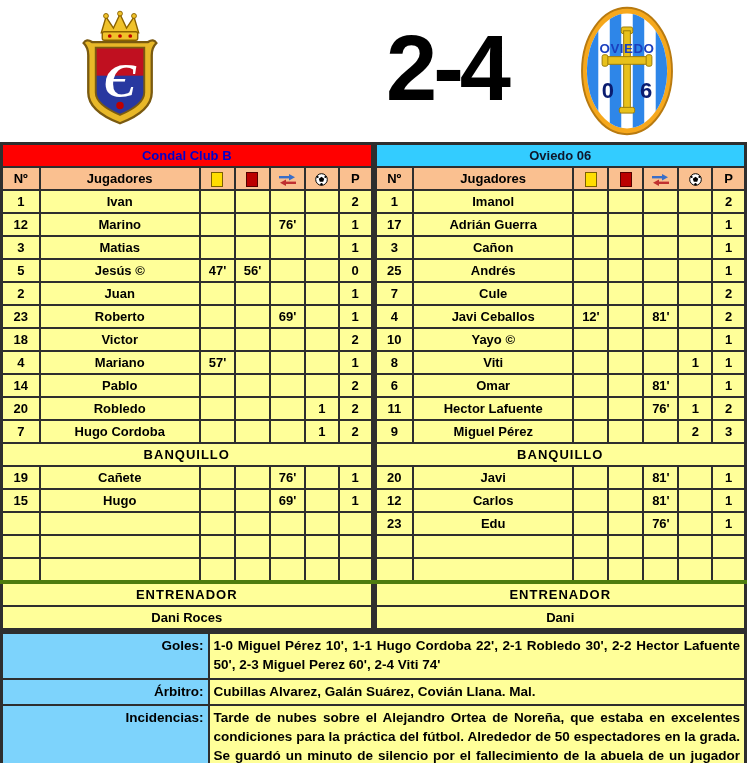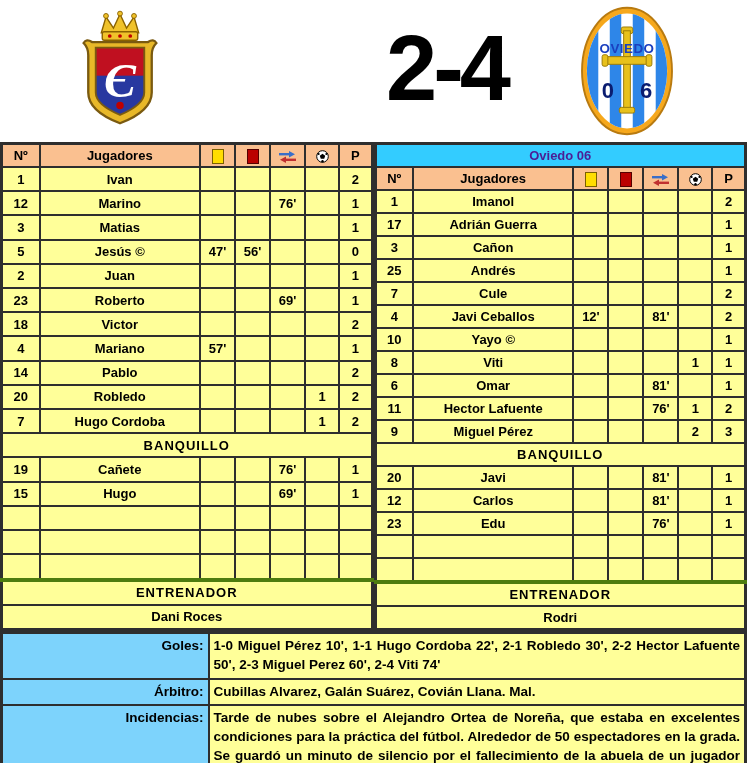--- a/index.html
+++ b/index.html
@@ -107,221 +107,22 @@
     <colgroup>
         <col style="width:38px">
         <col>
         <col style="width:35px">
         <col style="width:35px">
         <col style="width:35px">
         <col style="width:34px">
         <col style="width:33px">
       </colgroup>
     <thead>
-      <tr class="col-head">
-        <th>Nº</th>
-        <th>Jugadores</th>
-        <th><span class="card card-yellow"></span></th>
-        <th><span class="card card-red"></span></th>
-        <th>
-          <svg width="17" height="12" viewBox="0 0 17 12">
-              <rect x="0" y="2" width="11" height="2.4" fill="#3A6EC8"></rect>
-              <polygon points="10,0 16,3.2 10,6.4" fill="#3A6EC8"></polygon>
-              <rect x="6" y="7.6" width="11" height="2.4" fill="#C03030"></rect>
-              <polygon points="7,5.6 1,8.8 7,12" fill="#C03030"></polygon>
-            </svg>
-        </th>
-        <th>
-          <svg width="13" height="13" viewBox="0 0 13 13">
-              <circle cx="6.5" cy="6.5" r="5.8" fill="#FFFFFF" stroke="#000" stroke-width="1"></circle>
-              <polygon points="6.5,3.8 9.2,5.7 8.2,8.8 4.8,8.8 3.8,5.7" fill="#000"></polygon>
-              <circle cx="2.6" cy="4" r="1.1" fill="#000"></circle>
-              <circle cx="10.4" cy="4" r="1.1" fill="#000"></circle>
-              <circle cx="6.5" cy="11.2" r="1.2" fill="#000"></circle>
-            </svg>
-        </th>
-        <th>P</th>
-      </tr>
-    </thead>
-    <tbody>
-        <tr>
-          <td>1</td>
-          <td>Ivan</td>
-          <td></td>
-          <td></td>
-          <td></td>
-          <td></td>
-          <td>2</td>
-        </tr>
-        <tr>
-          <td>12</td>
-          <td>Marino</td>
-          <td></td>
-          <td></td>
-          <td>76'</td>
-          <td></td>
-          <td>1</td>
-        </tr>
-        <tr>
-          <td>3</td>
-          <td>Matias</td>
-          <td></td>
-          <td></td>
-          <td></td>
-          <td></td>
-          <td>1</td>
-        </tr>
-        <tr>
-          <td>5</td>
-          <td>Jesús ©</td>
-          <td>47'</td>
-          <td>56'</td>
-          <td></td>
-          <td></td>
-          <td>0</td>
-        </tr>
-        <tr>
-          <td>2</td>
-          <td>Juan</td>
-          <td></td>
-          <td></td>
-          <td></td>
-          <td></td>
-          <td>1</td>
-        </tr>
-        <tr>
-          <td>23</td>
-          <td>Roberto</td>
-          <td></td>
-          <td></td>
-          <td>69'</td>
-          <td></td>
-          <td>1</td>
-        </tr>
-        <tr>
-          <td>18</td>
-          <td>Victor</td>
-          <td></td>
-          <td></td>
-          <td></td>
-          <td></td>
-          <td>2</td>
-        </tr>
-        <tr>
-          <td>4</td>
-          <td>Mariano</td>
-          <td>57'</td>
-          <td></td>
-          <td></td>
-          <td></td>
-          <td>1</td>
-        </tr>
-        <tr>
-          <td>14</td>
-          <td>Pablo</td>
-          <td></td>
-          <td></td>
-          <td></td>
-          <td></td>
-          <td>2</td>
-        </tr>
-        <tr>
-          <td>20</td>
-          <td>Robledo</td>
-          <td></td>
-          <td></td>
-          <td></td>
-          <td>1</td>
-          <td>2</td>
-        </tr>
-        <tr>
-          <td>7</td>
-          <td>Hugo Cordoba</td>
-          <td></td>
-          <td></td>
-          <td></td>
-          <td>1</td>
-          <td>2</td>
-        </tr>
-      </tbody>
-    <tbody>
       <tr>
-          <td colspan="7" class="section-head">BANQUILLO</td>
-        </tr>
-    </tbody>
-    <tbody>
-        <tr>
-          <td>19</td>
-          <td>Cañete</td>
-          <td></td>
-          <td></td>
-          <td>76'</td>
-          <td></td>
-          <td>1</td>
-        </tr>
-        <tr>
-          <td>15</td>
-          <td>Hugo</td>
-          <td></td>
-          <td></td>
-          <td>69'</td>
-          <td></td>
-          <td>1</td>
-        </tr>
-        <tr>
-          <td></td>
-          <td></td>
-          <td></td>
-          <td></td>
-          <td></td>
-          <td></td>
-          <td></td>
-        </tr>
-        <tr>
-          <td></td>
-          <td></td>
-          <td></td>
-          <td></td>
-          <td></td>
-          <td></td>
-          <td></td>
-        </tr>
-        <tr>
-          <td></td>
-          <td></td>
-          <td></td>
-          <td></td>
-          <td></td>
-          <td></td>
-          <td></td>
-        </tr>
-      </tbody>
-    <tbody>
-      <tr class="coach-head">
-          <td colspan="7" class="section-head">ENTRENADOR</td>
-        </tr>
-      <tr>
-          <td colspan="7" class="coach-name">Dani Roces</td>
-        </tr>
-    </tbody>
-  </table>
-
-  <table class="team">
-    <colgroup>
-        <col style="width:38px">
-        <col>
-        <col style="width:35px">
-        <col style="width:35px">
-        <col style="width:35px">
-        <col style="width:34px">
-        <col style="width:33px">
-      </colgroup>
-    <thead>
-      <tr>
-        <th colspan="7" class="team-bar" id="away-bar" style="background: rgb(51, 204, 255); color: #4c1d95;">Oviedo 06</th>
+        <th colspan="7" class="team-bar" id="home-bar" style="background: rgb(255, 0, 0); color: rgb(0, 0, 204);">Condal Club B</th>
       </tr>
       <tr class="col-head">
         <th>Nº</th>
         <th>Jugadores</th>
         <th><span class="card card-yellow"></span></th>
         <th><span class="card card-red"></span></th>
         <th>
           <svg width="17" height="12" viewBox="0 0 17 12">
               <rect x="0" y="2" width="11" height="2.4" fill="#3A6EC8"></rect>
               <polygon points="10,0 16,3.2 10,6.4" fill="#3A6EC8"></polygon>
@@ -337,20 +138,222 @@
               <circle cx="10.4" cy="4" r="1.1" fill="#000"></circle>
               <circle cx="6.5" cy="11.2" r="1.2" fill="#000"></circle>
             </svg>
         </th>
         <th>P</th>
       </tr>
     </thead>
     <tbody>
         <tr>
           <td>1</td>
+          <td>Ivan</td>
+          <td></td>
+          <td></td>
+          <td></td>
+          <td></td>
+          <td>2</td>
+        </tr>
+        <tr>
+          <td>12</td>
+          <td>Marino</td>
+          <td></td>
+          <td></td>
+          <td>76'</td>
+          <td></td>
+          <td>1</td>
+        </tr>
+        <tr>
+          <td>3</td>
+          <td>Matias</td>
+          <td></td>
+          <td></td>
+          <td></td>
+          <td></td>
+          <td>1</td>
+        </tr>
+        <tr>
+          <td>5</td>
+          <td>Jesús ©</td>
+          <td>47'</td>
+          <td>56'</td>
+          <td></td>
+          <td></td>
+          <td>0</td>
+        </tr>
+        <tr>
+          <td>2</td>
+          <td>Juan</td>
+          <td></td>
+          <td></td>
+          <td></td>
+          <td></td>
+          <td>1</td>
+        </tr>
+        <tr>
+          <td>23</td>
+          <td>Roberto</td>
+          <td></td>
+          <td></td>
+          <td>69'</td>
+          <td></td>
+          <td>1</td>
+        </tr>
+        <tr>
+          <td>18</td>
+          <td>Victor</td>
+          <td></td>
+          <td></td>
+          <td></td>
+          <td></td>
+          <td>2</td>
+        </tr>
+        <tr>
+          <td>4</td>
+          <td>Mariano</td>
+          <td>57'</td>
+          <td></td>
+          <td></td>
+          <td></td>
+          <td>1</td>
+        </tr>
+        <tr>
+          <td>14</td>
+          <td>Pablo</td>
+          <td></td>
+          <td></td>
+          <td></td>
+          <td></td>
+          <td>2</td>
+        </tr>
+        <tr>
+          <td>20</td>
+          <td>Robledo</td>
+          <td></td>
+          <td></td>
+          <td></td>
+          <td>1</td>
+          <td>2</td>
+        </tr>
+        <tr>
+          <td>7</td>
+          <td>Hugo Cordoba</td>
+          <td></td>
+          <td></td>
+          <td></td>
+          <td>1</td>
+          <td>2</td>
+        </tr>
+      </tbody>
+    <tbody>
+      <tr>
+          <td colspan="7" class="section-head">BANQUILLO</td>
+        </tr>
+    </tbody>
+    <tbody>
+        <tr>
+          <td>19</td>
+          <td>Cañete</td>
+          <td></td>
+          <td></td>
+          <td>76'</td>
+          <td></td>
+          <td>1</td>
+        </tr>
+        <tr>
+          <td>15</td>
+          <td>Hugo</td>
+          <td></td>
+          <td></td>
+          <td>69'</td>
+          <td></td>
+          <td>1</td>
+        </tr>
+        <tr>
+          <td></td>
+          <td></td>
+          <td></td>
+          <td></td>
+          <td></td>
+          <td></td>
+          <td></td>
+        </tr>
+        <tr>
+          <td></td>
+          <td></td>
+          <td></td>
+          <td></td>
+          <td></td>
+          <td></td>
+          <td></td>
+        </tr>
+        <tr>
+          <td></td>
+          <td></td>
+          <td></td>
+          <td></td>
+          <td></td>
+          <td></td>
+          <td></td>
+        </tr>
+      </tbody>
+    <tbody>
+      <tr class="coach-head">
+          <td colspan="7" class="section-head">ENTRENADOR</td>
+        </tr>
+      <tr>
+          <td colspan="7" class="coach-name">Dani Roces</td>
+        </tr>
+    </tbody>
+  </table>
+
+  <table class="team">
+    <colgroup>
+        <col style="width:38px">
+        <col>
+        <col style="width:35px">
+        <col style="width:35px">
+        <col style="width:35px">
+        <col style="width:34px">
+        <col style="width:33px">
+      </colgroup>
+    <thead>
+      <tr>
+        <th colspan="7" class="team-bar" id="away-bar" style="background: rgb(51, 204, 255); color: #0f172a;">Oviedo 06</th>
+      </tr>
+      <tr class="col-head">
+        <th>Nº</th>
+        <th>Jugadores</th>
+        <th><span class="card card-yellow"></span></th>
+        <th><span class="card card-red"></span></th>
+        <th>
+          <svg width="17" height="12" viewBox="0 0 17 12">
+              <rect x="0" y="2" width="11" height="2.4" fill="#3A6EC8"></rect>
+              <polygon points="10,0 16,3.2 10,6.4" fill="#3A6EC8"></polygon>
+              <rect x="6" y="7.6" width="11" height="2.4" fill="#C03030"></rect>
+              <polygon points="7,5.6 1,8.8 7,12" fill="#C03030"></polygon>
+            </svg>
+        </th>
+        <th>
+          <svg width="13" height="13" viewBox="0 0 13 13">
+              <circle cx="6.5" cy="6.5" r="5.8" fill="#FFFFFF" stroke="#000" stroke-width="1"></circle>
+              <polygon points="6.5,3.8 9.2,5.7 8.2,8.8 4.8,8.8 3.8,5.7" fill="#000"></polygon>
+              <circle cx="2.6" cy="4" r="1.1" fill="#000"></circle>
+              <circle cx="10.4" cy="4" r="1.1" fill="#000"></circle>
+              <circle cx="6.5" cy="11.2" r="1.2" fill="#000"></circle>
+            </svg>
+        </th>
+        <th>P</th>
+      </tr>
+    </thead>
+    <tbody>
+        <tr>
+          <td>1</td>
           <td>Imanol</td>
           <td></td>
           <td></td>
           <td></td>
           <td></td>
           <td>2</td>
         </tr>
         <tr>
           <td>17</td>
           <td>Adrián Guerra</td>
@@ -492,21 +495,21 @@
           <td></td>
           <td></td>
           <td></td>
         </tr>
       </tbody>
     <tbody>
       <tr class="coach-head">
           <td colspan="7" class="section-head">ENTRENADOR</td>
         </tr>
       <tr>
-          <td colspan="7" class="coach-name">Rodri</td>
+          <td colspan="7" class="coach-name">Dani</td>
         </tr>
     </tbody>
   </table>
 </div>
 
 <table class="summary">
   <colgroup>
       <col style="width:207px">
       <col>
     </colgroup>

